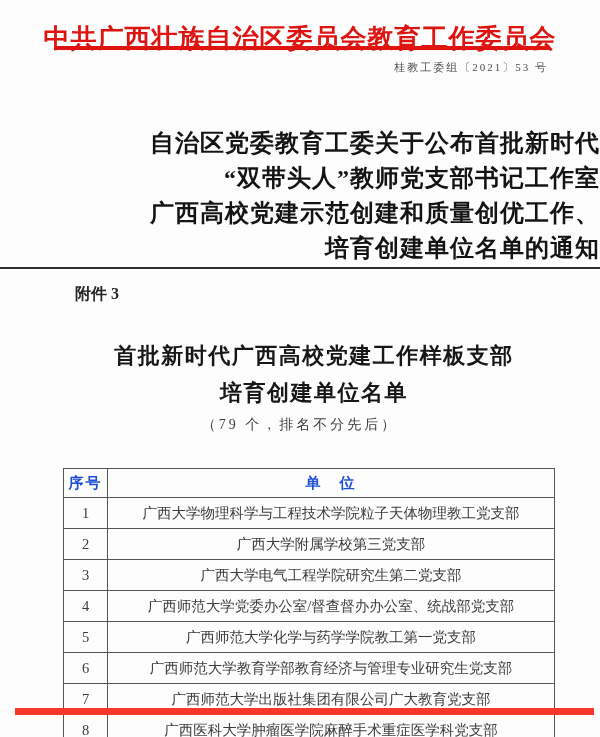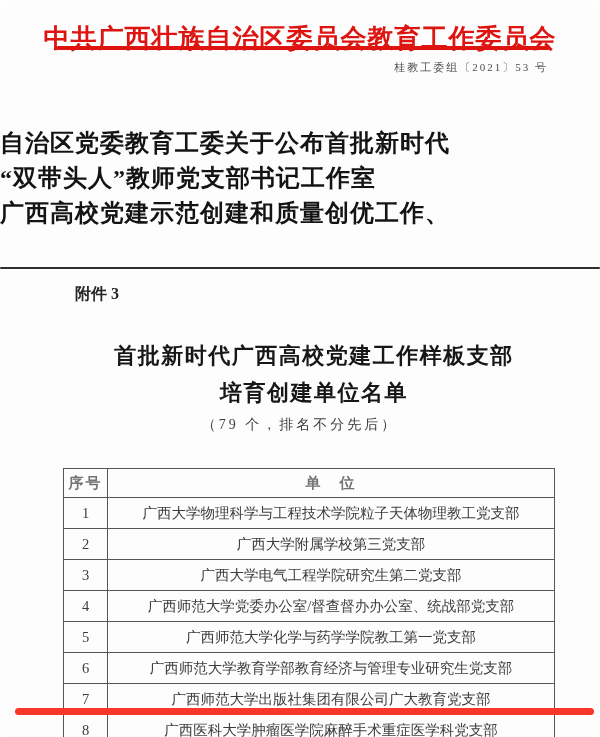--- a/index.html
+++ b/index.html
@@ -1,19 +1,19 @@
 <!DOCTYPE html>
 <html style="--accent-red: #dd1410; --marker-red: #f8372a;"><head>
 <meta charset="utf-8">
 <style>
   :root {
     --accent-red: #dd1410;
     --marker-red: #f8372a;
   }
-  * { margin: 0; padding: 0; box-sizing: border-box; border-radius: 7px; }
+  * { margin: 0; padding: 0; box-sizing: border-box; }
   html, body { background: #ffffff; }
   .page {
     position: relative;
     width: 600px;
     height: 737px;
     margin: 0 auto;
     background: #fdfdfd;
     overflow: hidden;
     font-family: "Liberation Serif", "DejaVu Serif", serif;
   }
@@ -36,21 +36,21 @@
   .doc-no {
     position: absolute;
     top: 60px; right: 52px;
     font-size: 11px;
     letter-spacing: 2px;
     color: #4c4c4c;
   }
   .notice-title {
     position: absolute;
     top: 126px; left: 0; right: 0;
-    text-align: left;
+    text-align: right;
     font-size: 24px;
     font-weight: bold;
     line-height: 35px;
     color: #141414;
     letter-spacing: 1px;
   }
   .page-sep {
     position: absolute;
     top: 267px; left: 0;
     width: 600px; height: 2px;
@@ -96,21 +96,21 @@
     vertical-align: middle;
     padding: 0 4px;
     overflow: hidden;
     white-space: nowrap;
   }
   .unit-table col.c-no { width: 44px; }
   .unit-table th {
     height: 29px;
     font-size: 15px;
     font-weight: bold;
-    color: #737373;
+    color: #1d4ed8;
     letter-spacing: 2px;
   }
   .unit-table td {
     height: 31px;
     font-size: 14.5px;
     color: #3c3c3c;
   }
   .red-marker {
     position: absolute;
     top: 708px; left: 15px;
@@ -125,20 +125,21 @@
 <div class="page">
 
   <div class="org-name">中共广西壮族自治区委员会教育工作委员会</div>
   <div class="red-rule"></div>
   <div class="doc-no">桂教工委组〔2021〕53 号</div>
 
   <div class="notice-title">
     <div>自治区党委教育工委关于公布首批新时代</div>
     <div>“双带头人”教师党支部书记工作室</div>
     <div>广西高校党建示范创建和质量创优工作、</div>
+    <div>培育创建单位名单的通知</div>
   </div>
 
   <div class="page-sep"></div>
 
   <div class="attachment">附件 3</div>
 
   <div class="list-title">
     <div>首批新时代广西高校党建工作样板支部</div>
     <div>培育创建单位名单</div>
   </div>

